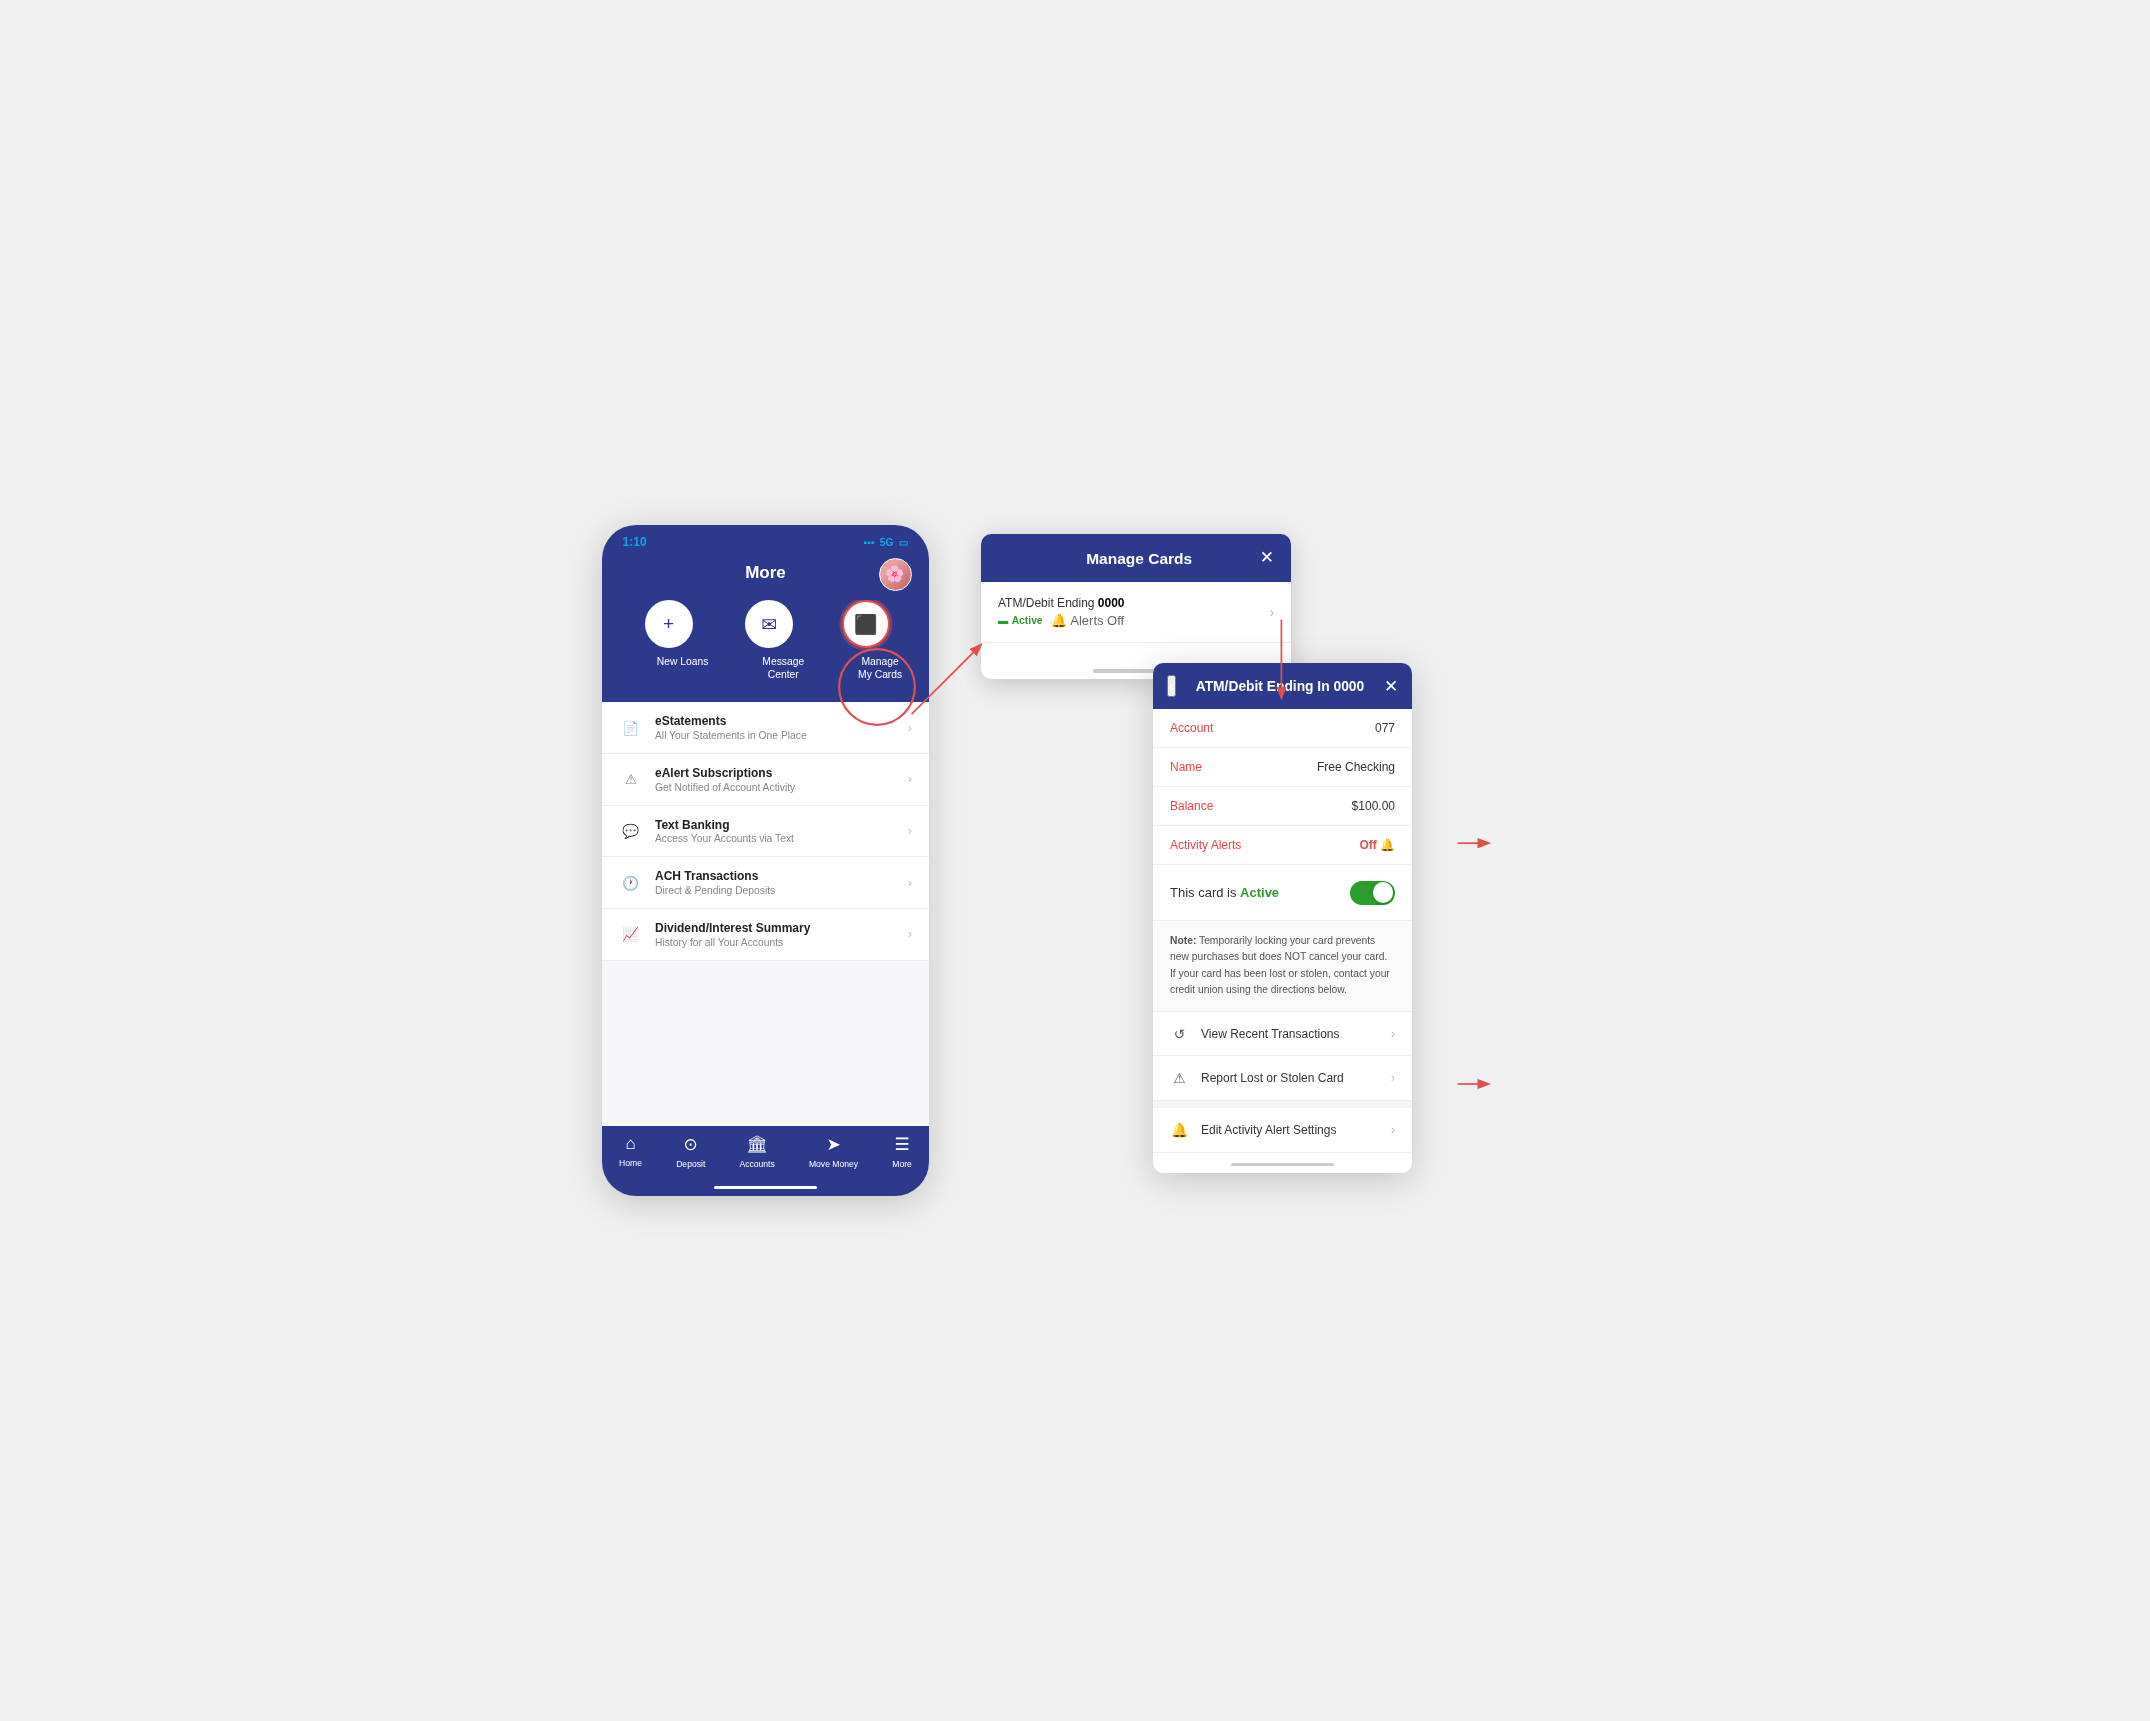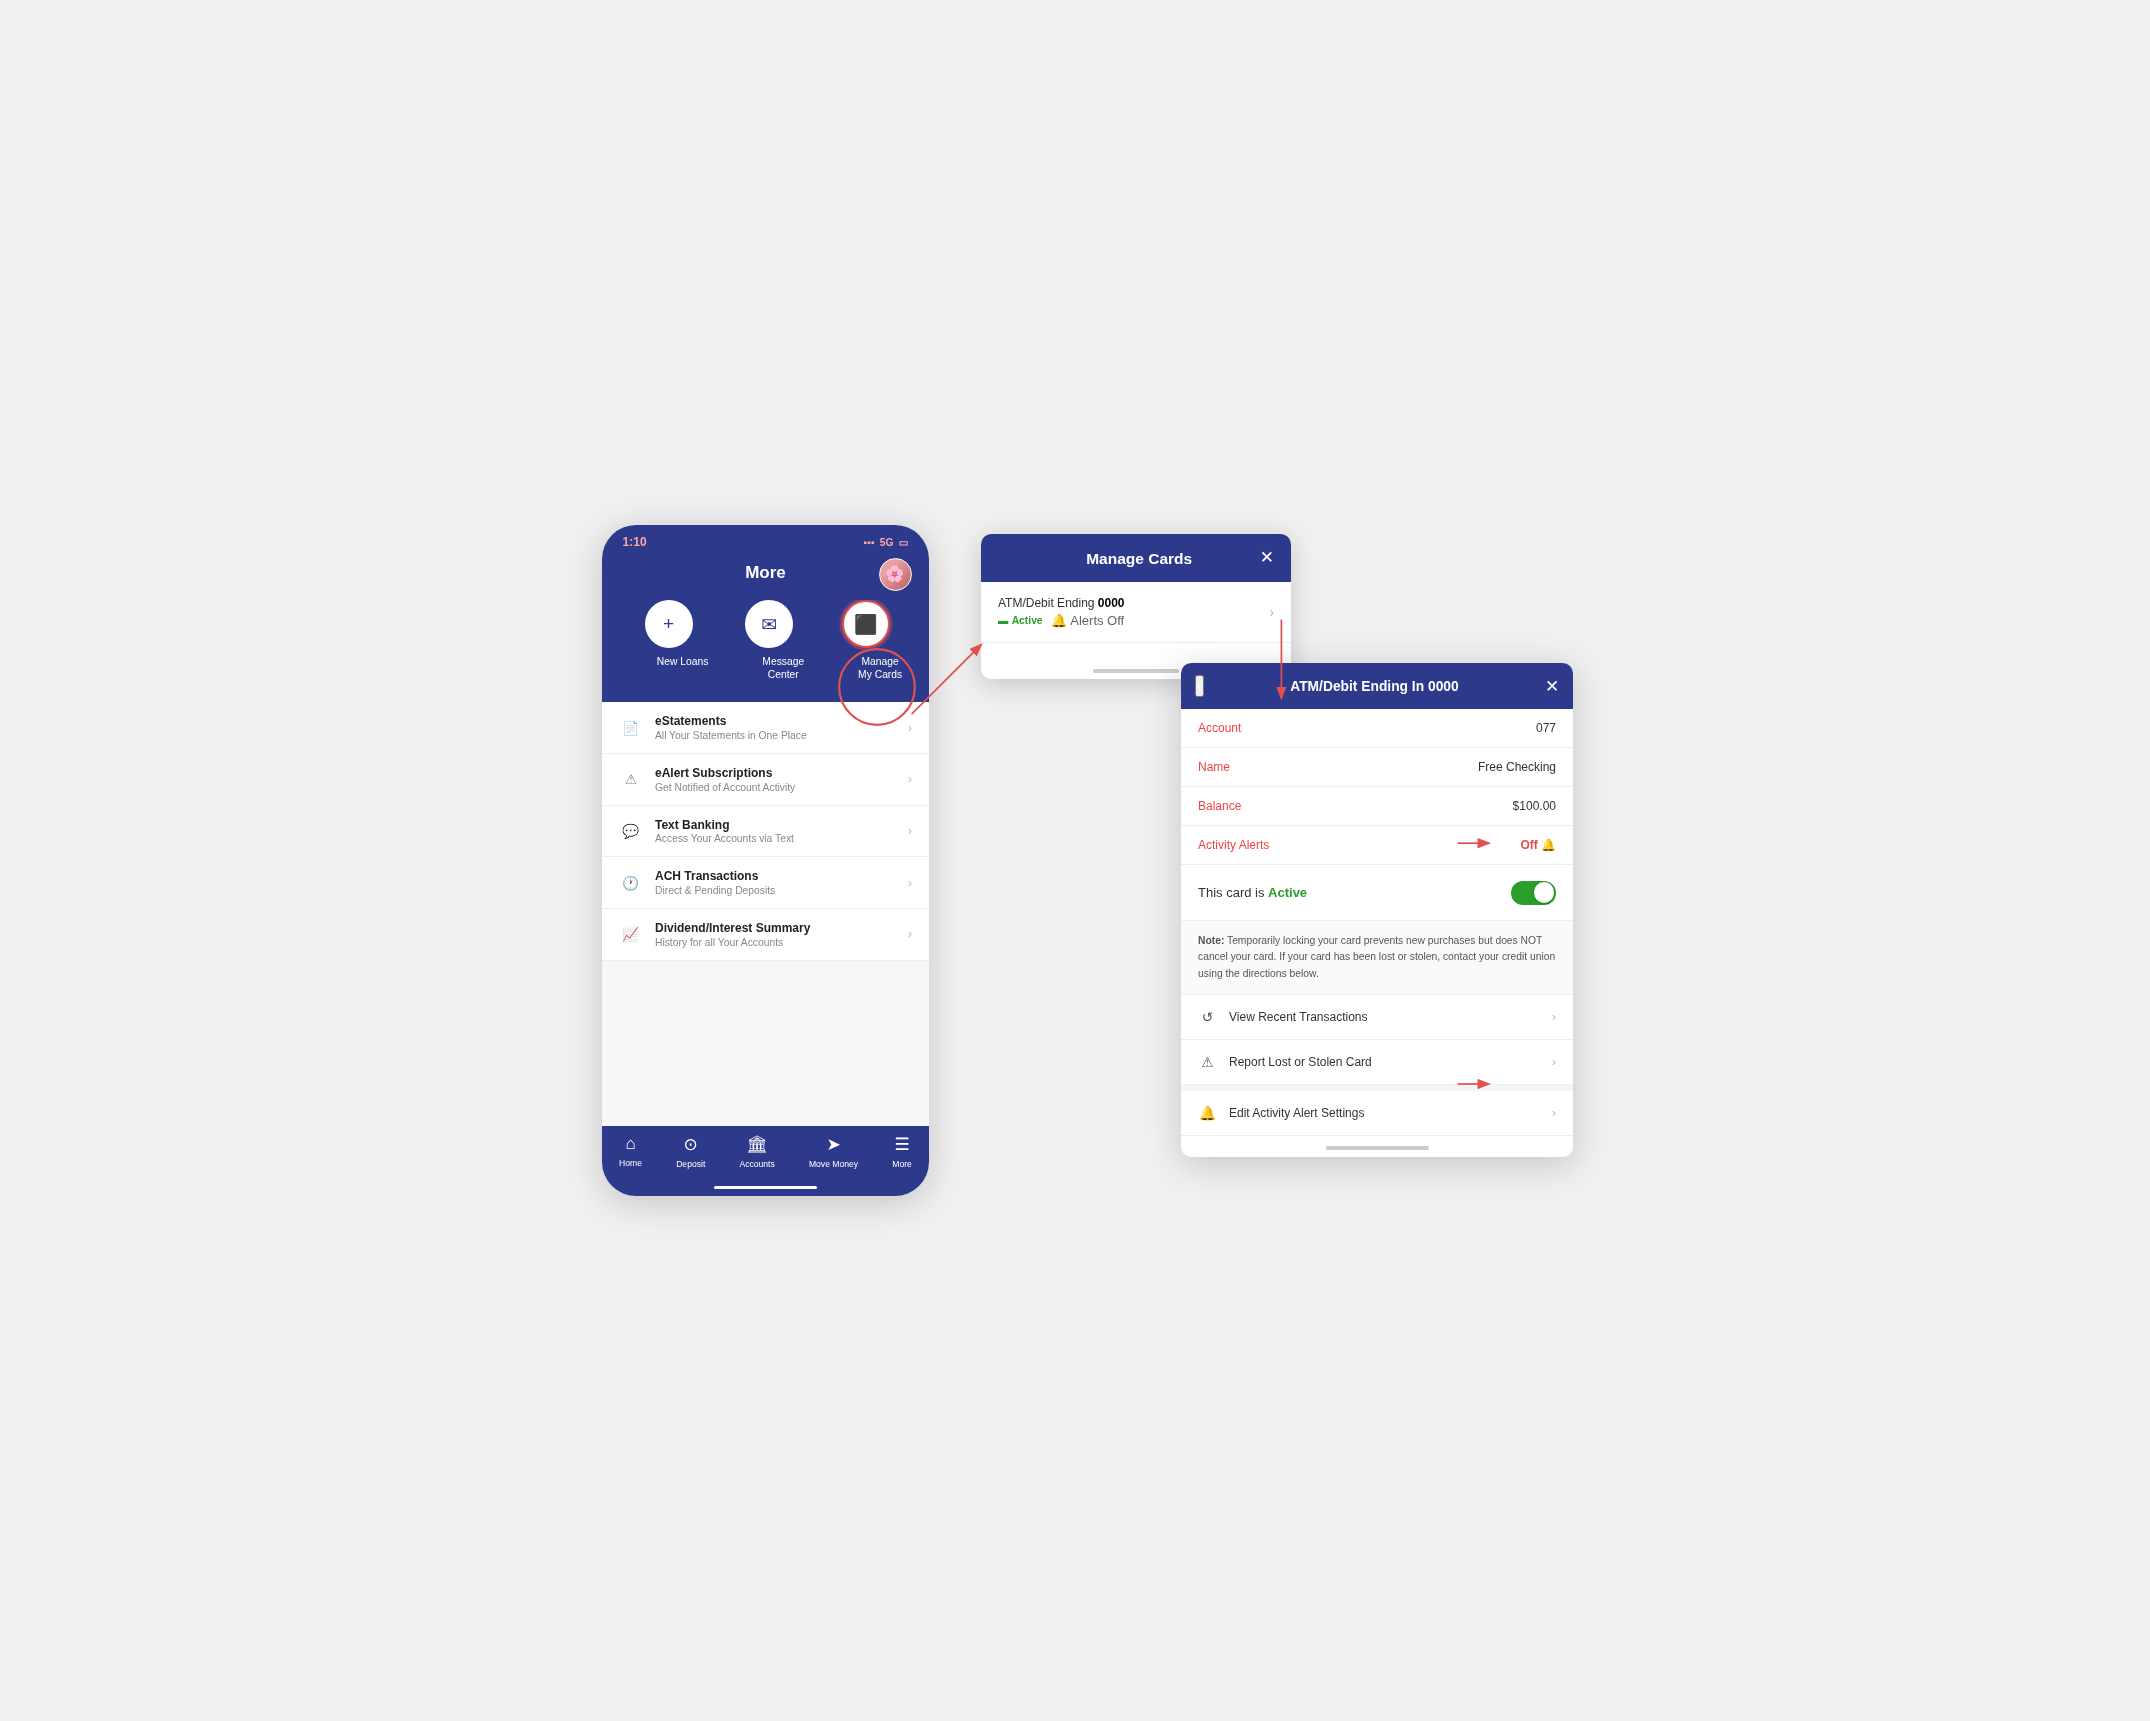--- a/index.html
+++ b/index.html
@@ -32,21 +32,21 @@
       flex-direction: column;
       position: relative;
       z-index: 2;
     }
     .phone-status-bar {
       background: #2d3a8c;
       display: flex;
       justify-content: space-between;
       align-items: center;
       padding: 10.3px 20.6px 6.9px;
-      color: #fca5a5;
+      color: #0ea5e9;
       font-size: 12px;
       font-weight: 600;
     }
     .status-right {
       display: flex;
       align-items: center;
       gap: 5.2px;
       font-size: 10.3px;
     }
     .phone-header {
@@ -243,27 +243,26 @@
       font-size: 13px;
       color: #666;
     }
     .card-chevron { color: #bbb; }
 
     
     .detail-panel {
       position: absolute;
       left: 508px;
       top: 138px;
-      width: 392px;
+      width: 259px;
       background: #fff;
       border-radius: 10.3px;
       box-shadow: 0 6.9px 34px rgba(0,0,0,0.18);
       overflow: hidden;
       z-index: 6;
-      margin-left: 28px;
     }
     .detail-header {
       background: #2d3a8c;
       padding: 12px 13.8px;
       display: flex;
       align-items: center;
       justify-content: space-between;
     }
     .detail-back {
       color: #fff;

